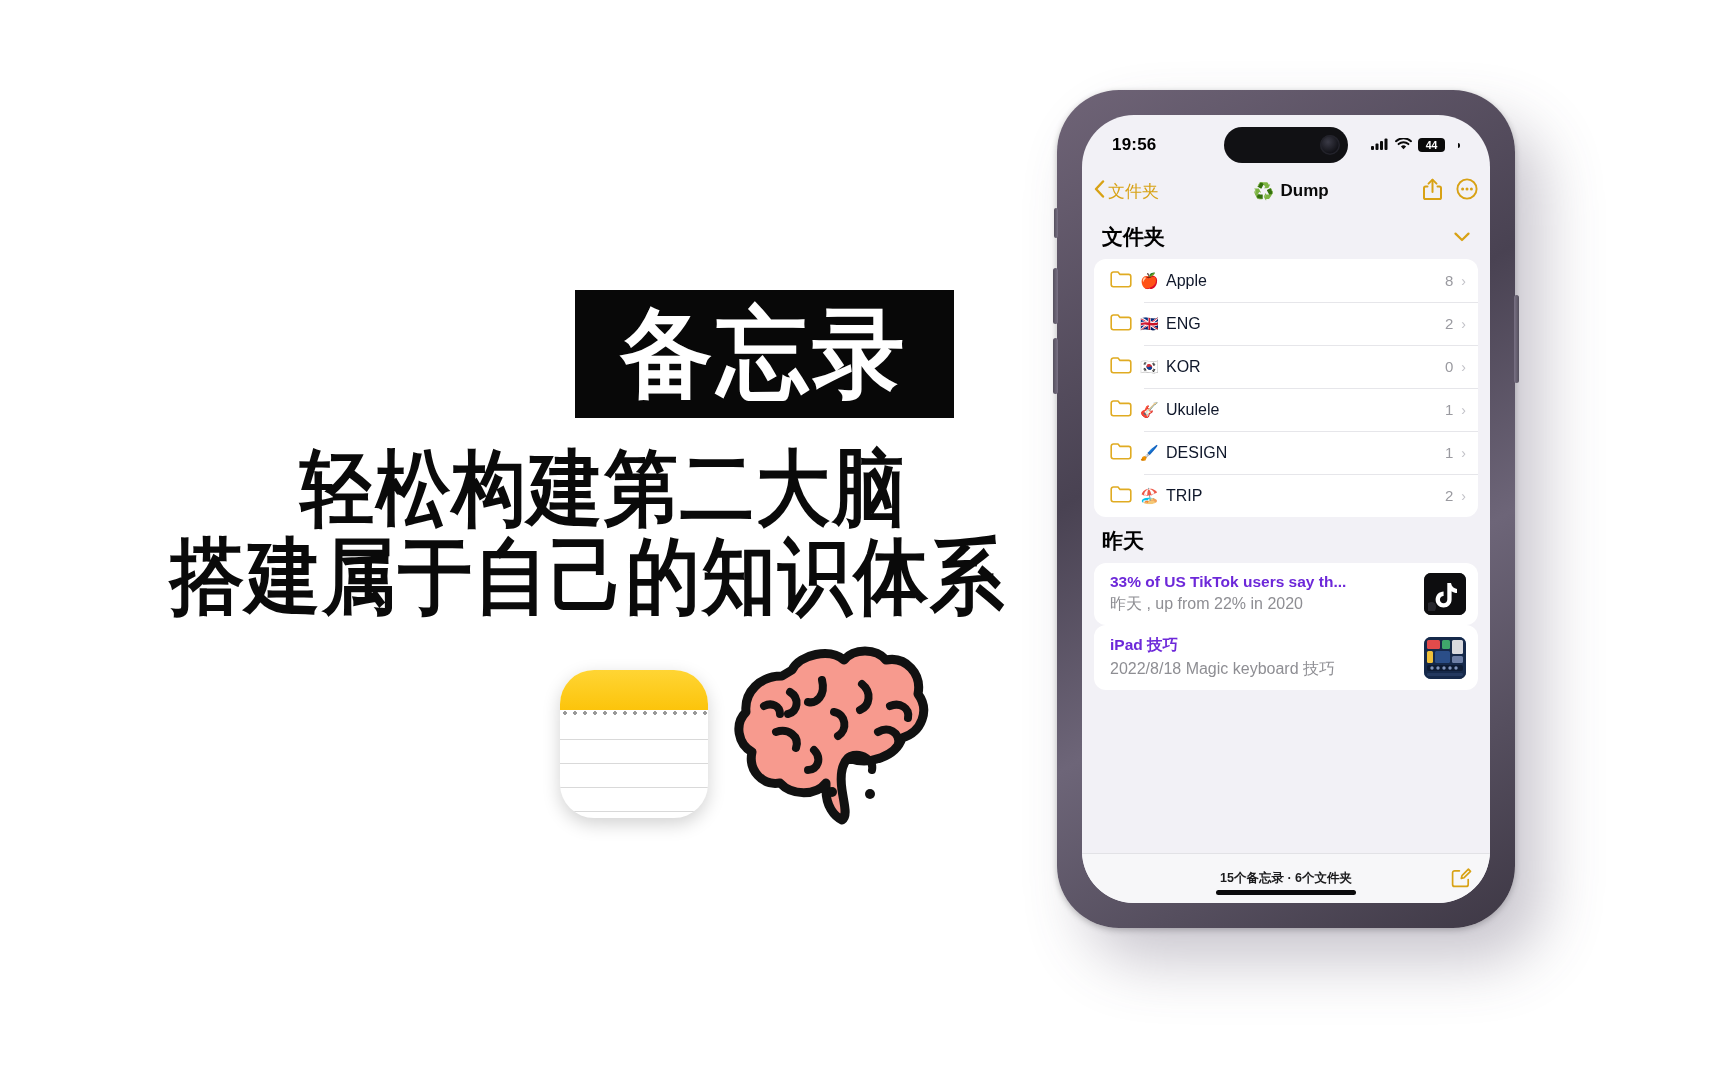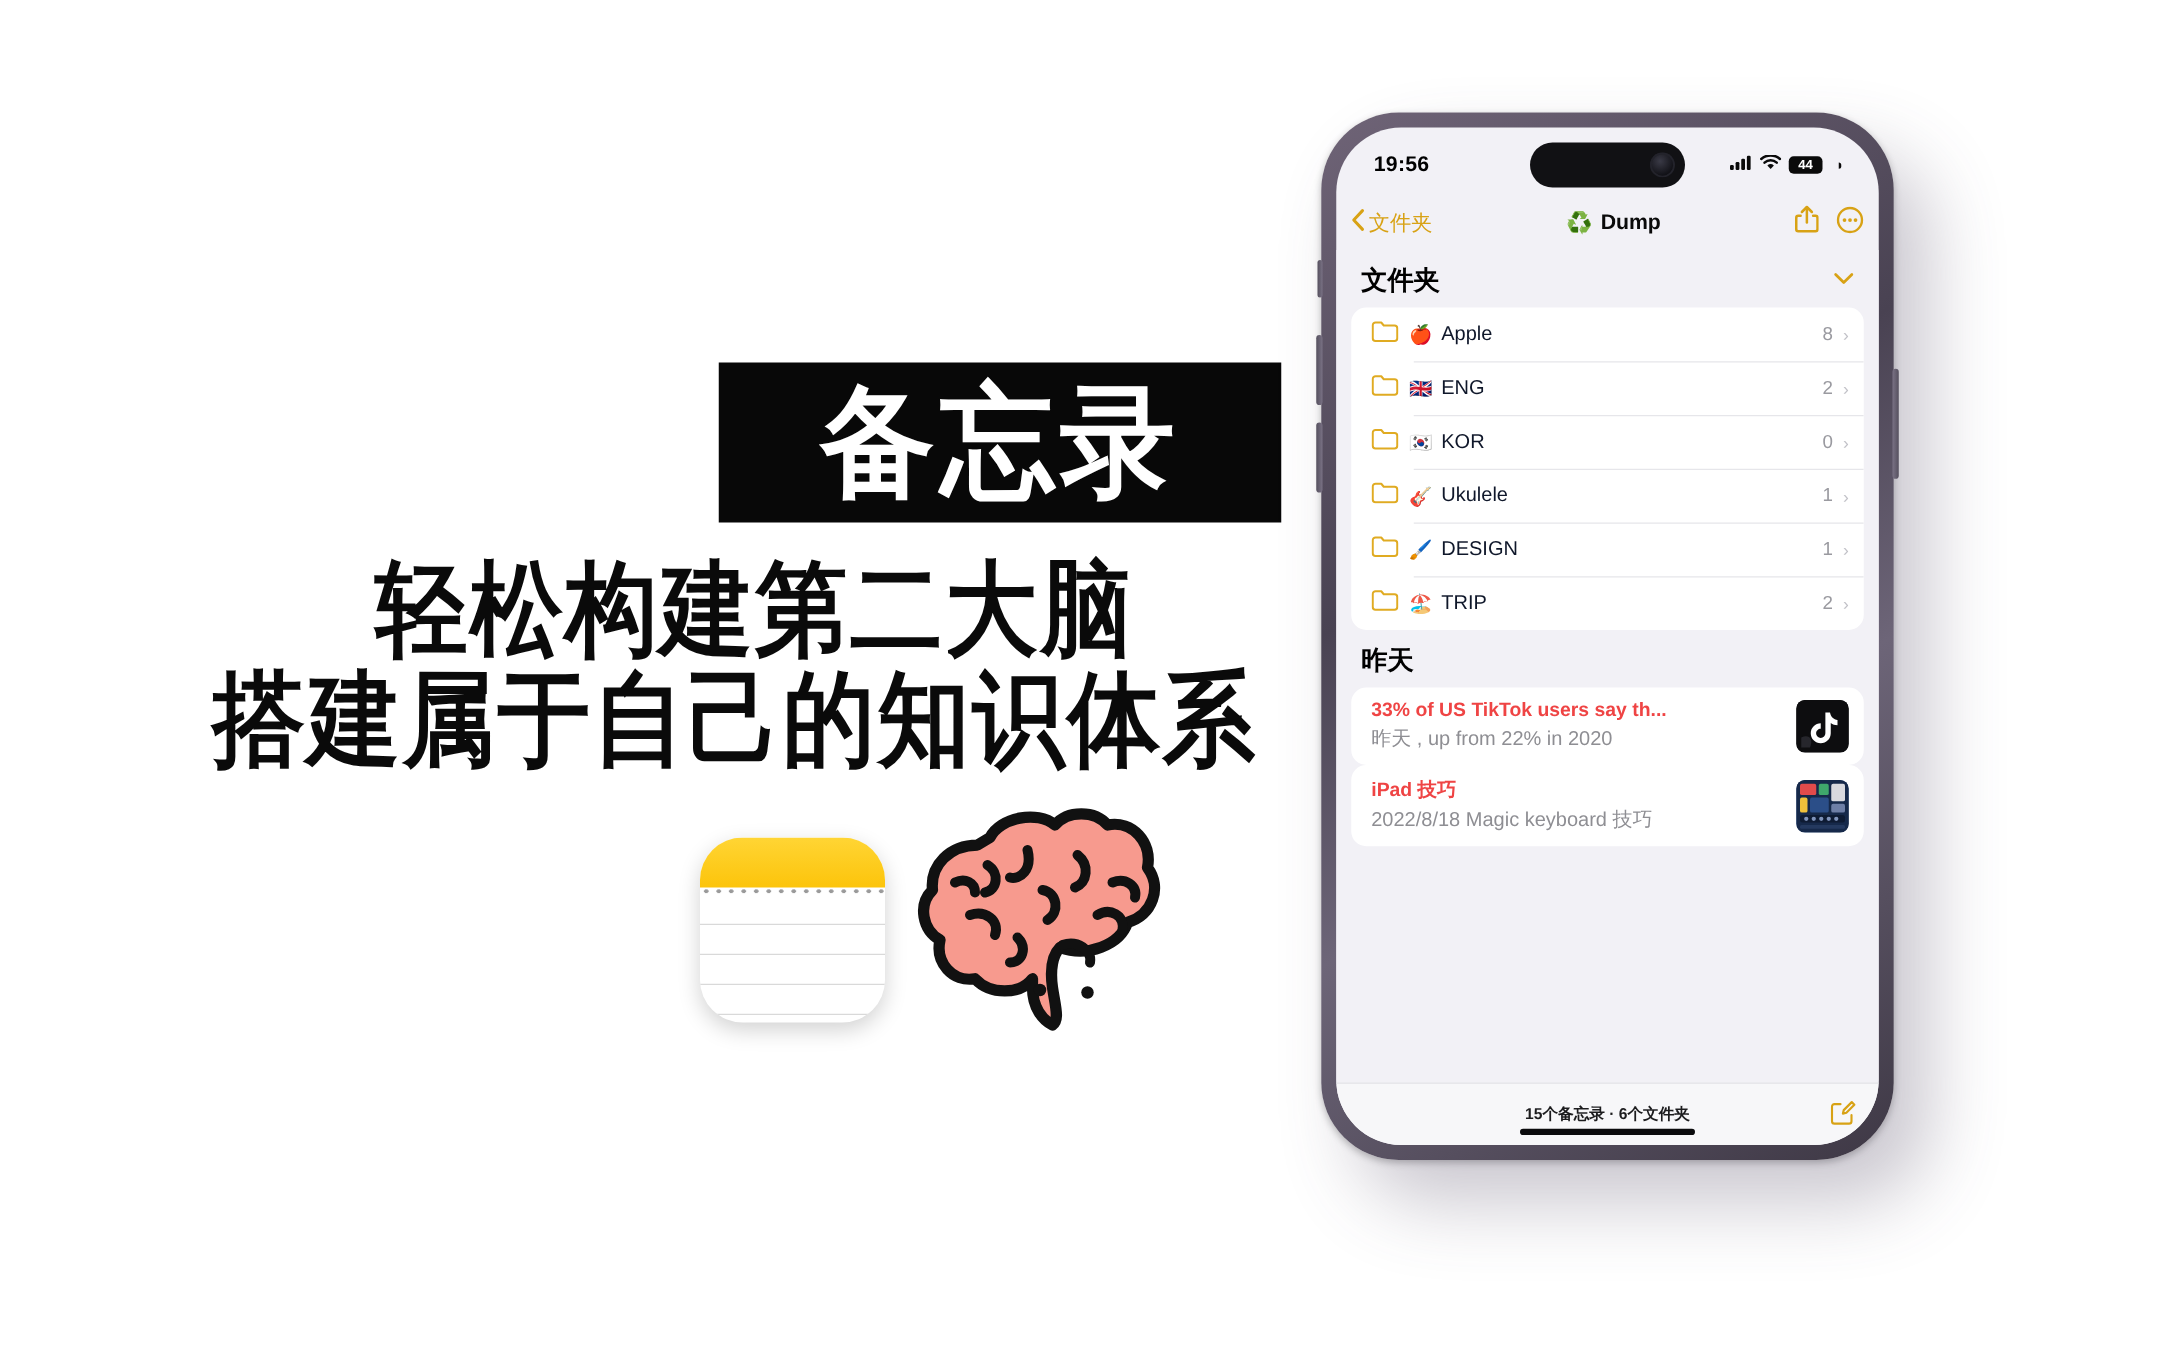--- a/index.html
+++ b/index.html
@@ -9,21 +9,21 @@
     font-family: "Liberation Sans", "DejaVu Sans", sans-serif;
     overflow: hidden;
   }
   .page { position: relative; width: 1728px; height: 1080px; background: #fff; }
 
   
   .promo { position: absolute; left: 0; top: 0; width: 1000px; height: 1080px; }
 
   .title-box {
     position: absolute; left: 575px; top: 290px;
-    width: 450px; height: 128px;
+    width: 379px; height: 128px;
     background: #080808;
     display: flex; align-items: center; justify-content: center;
   }
   .title-box .title-text {
     color: #ffffff;
     font-family: "Liberation Serif", "DejaVu Serif", serif;
     font-weight: 700;
     font-size: 92px;
     letter-spacing: 4px;
     line-height: 1;
@@ -66,21 +66,21 @@
 
   
   .brain-icon { position: absolute; left: 730px; top: 640px; width: 210px; height: 185px; }
 
   
   .phone {
     position: absolute; left: 1057px; top: 90px;
     width: 458px; height: 838px;
     border-radius: 62px;
     background: linear-gradient(150deg, #6f6477 0%, #494252 38%, #6d6578 62%, #3e3845 100%);
-    padding: 12px;
+    padding: 25px;
     box-shadow: 28px 34px 60px rgba(80,70,95,.30), 0 2px 6px rgba(0,0,0,.25);
   }
   .phone-inner {
     position: relative; width: 100%; height: 100%;
     border-radius: 52px; background: #f2f1f6; overflow: hidden;
   }
   
   .btn-side { position: absolute; background: linear-gradient(90deg,#55505e,#7a7285); border-radius: 3px; }
   .btn-silent { left: -3px; top: 118px; width: 4px; height: 30px; }
   .btn-volup  { left: -4px; top: 178px; width: 5px; height: 56px; }
@@ -134,21 +134,21 @@
   .folder-row + .folder-row::before {
     content: ""; position: absolute; left: 50px; right: 0; top: 0; height: 1px; background: #e6e6ea;
   }
   .folder-row .f-emoji { width: 24px; font-size: 15px; text-align: center; margin-left: 6px; }
   .folder-row .f-name { flex: 1; font-size: 16px; color: #0f172a; margin-left: 4px; }
   .folder-row .f-count { font-size: 15px; color: #9a9aa0; margin-right: 8px; }
   .chev-r { color: #c2c2c8; font-size: 14px; }
 
   .note-row { display: flex; align-items: center; padding: 10px 12px 10px 16px; min-height: 58px; }
   .note-text { flex: 1; min-width: 0; }
-  .note-title { font-size: 15.5px; font-weight: 700; color: #ef4444; white-space: nowrap; overflow: hidden; }
+  .note-title { font-size: 15.5px; font-weight: 700; color: #6d28d9; white-space: nowrap; overflow: hidden; }
   .note-sub { font-size: 16px; color: #8e8e93; margin-top: 3px; white-space: nowrap; }
   .note-thumb { width: 42px; height: 42px; border-radius: 7px; flex: 0 0 42px; overflow: hidden; position: relative; }
   .thumb-tiktok { background: #0d0d0f; }
   .thumb-ipad   { background: linear-gradient(135deg,#1c3157 0%, #2a4b7c 45%, #13223c 100%); }
 
   
   .toolbar {
     position: absolute; left: 0; bottom: 0; width: 100%; height: 50px;
     background: #f7f7f9; display: flex; align-items: center; justify-content: center;
     border-top: 1px solid #e2e2e6;

